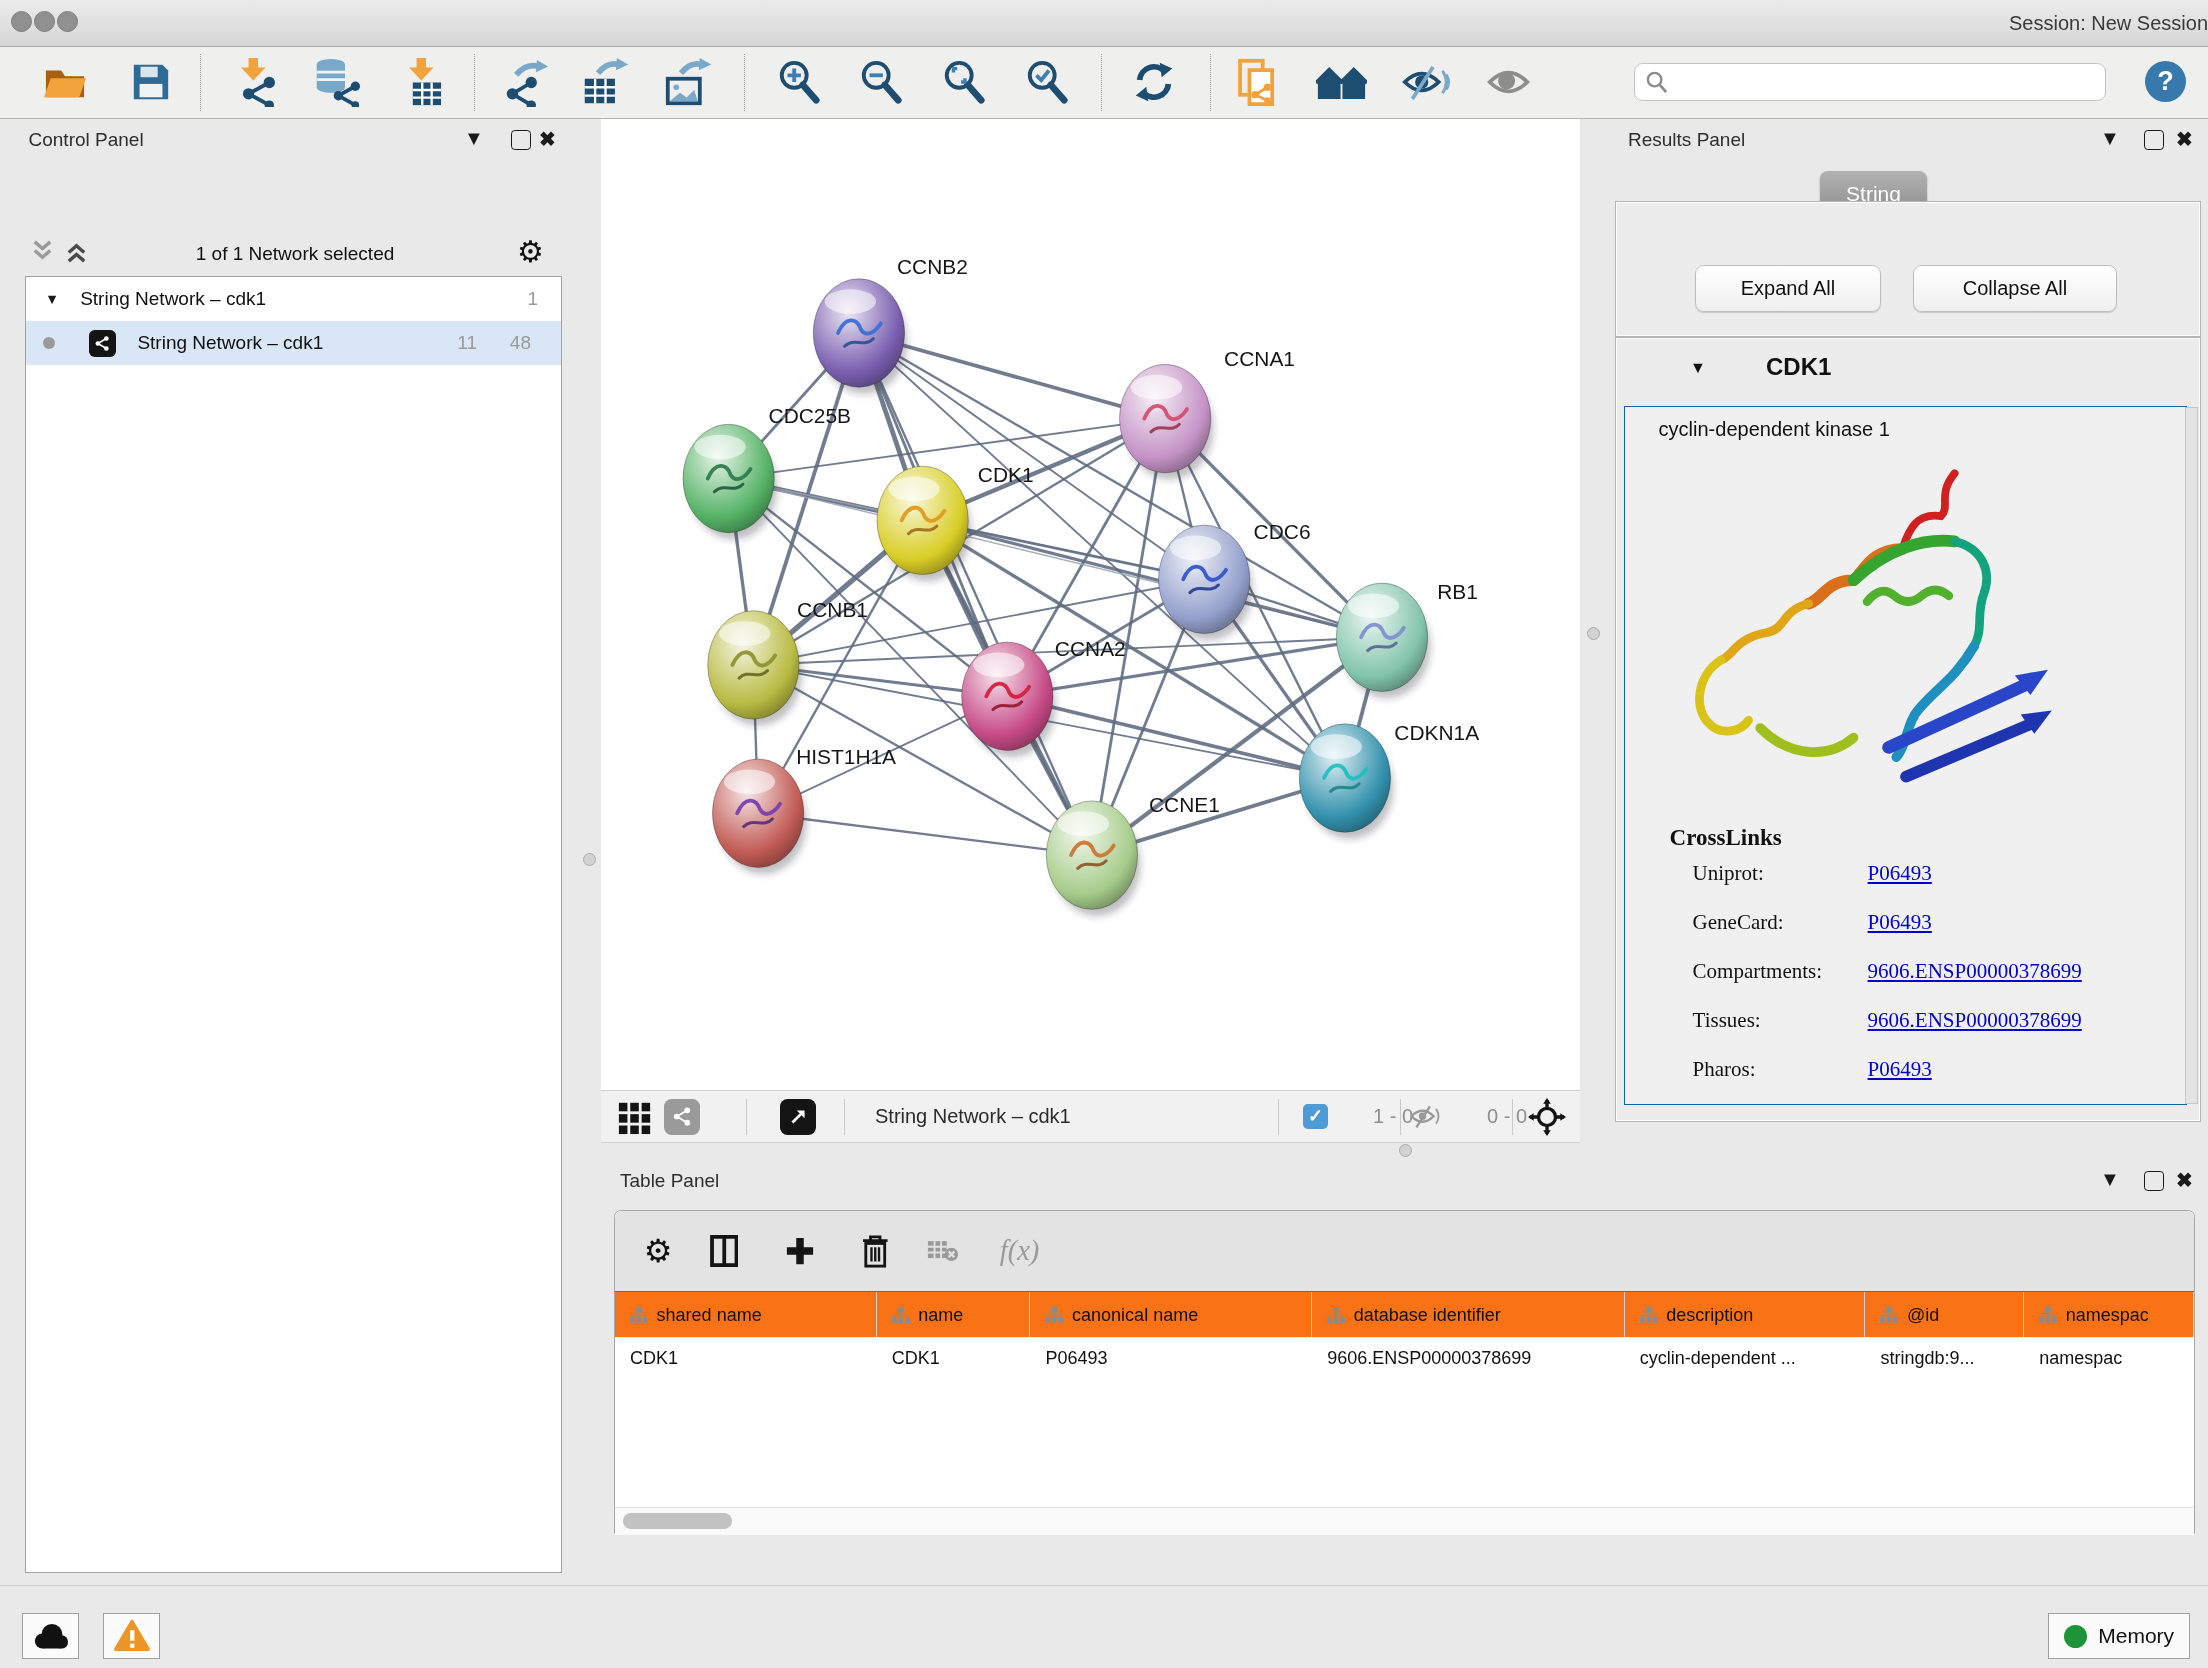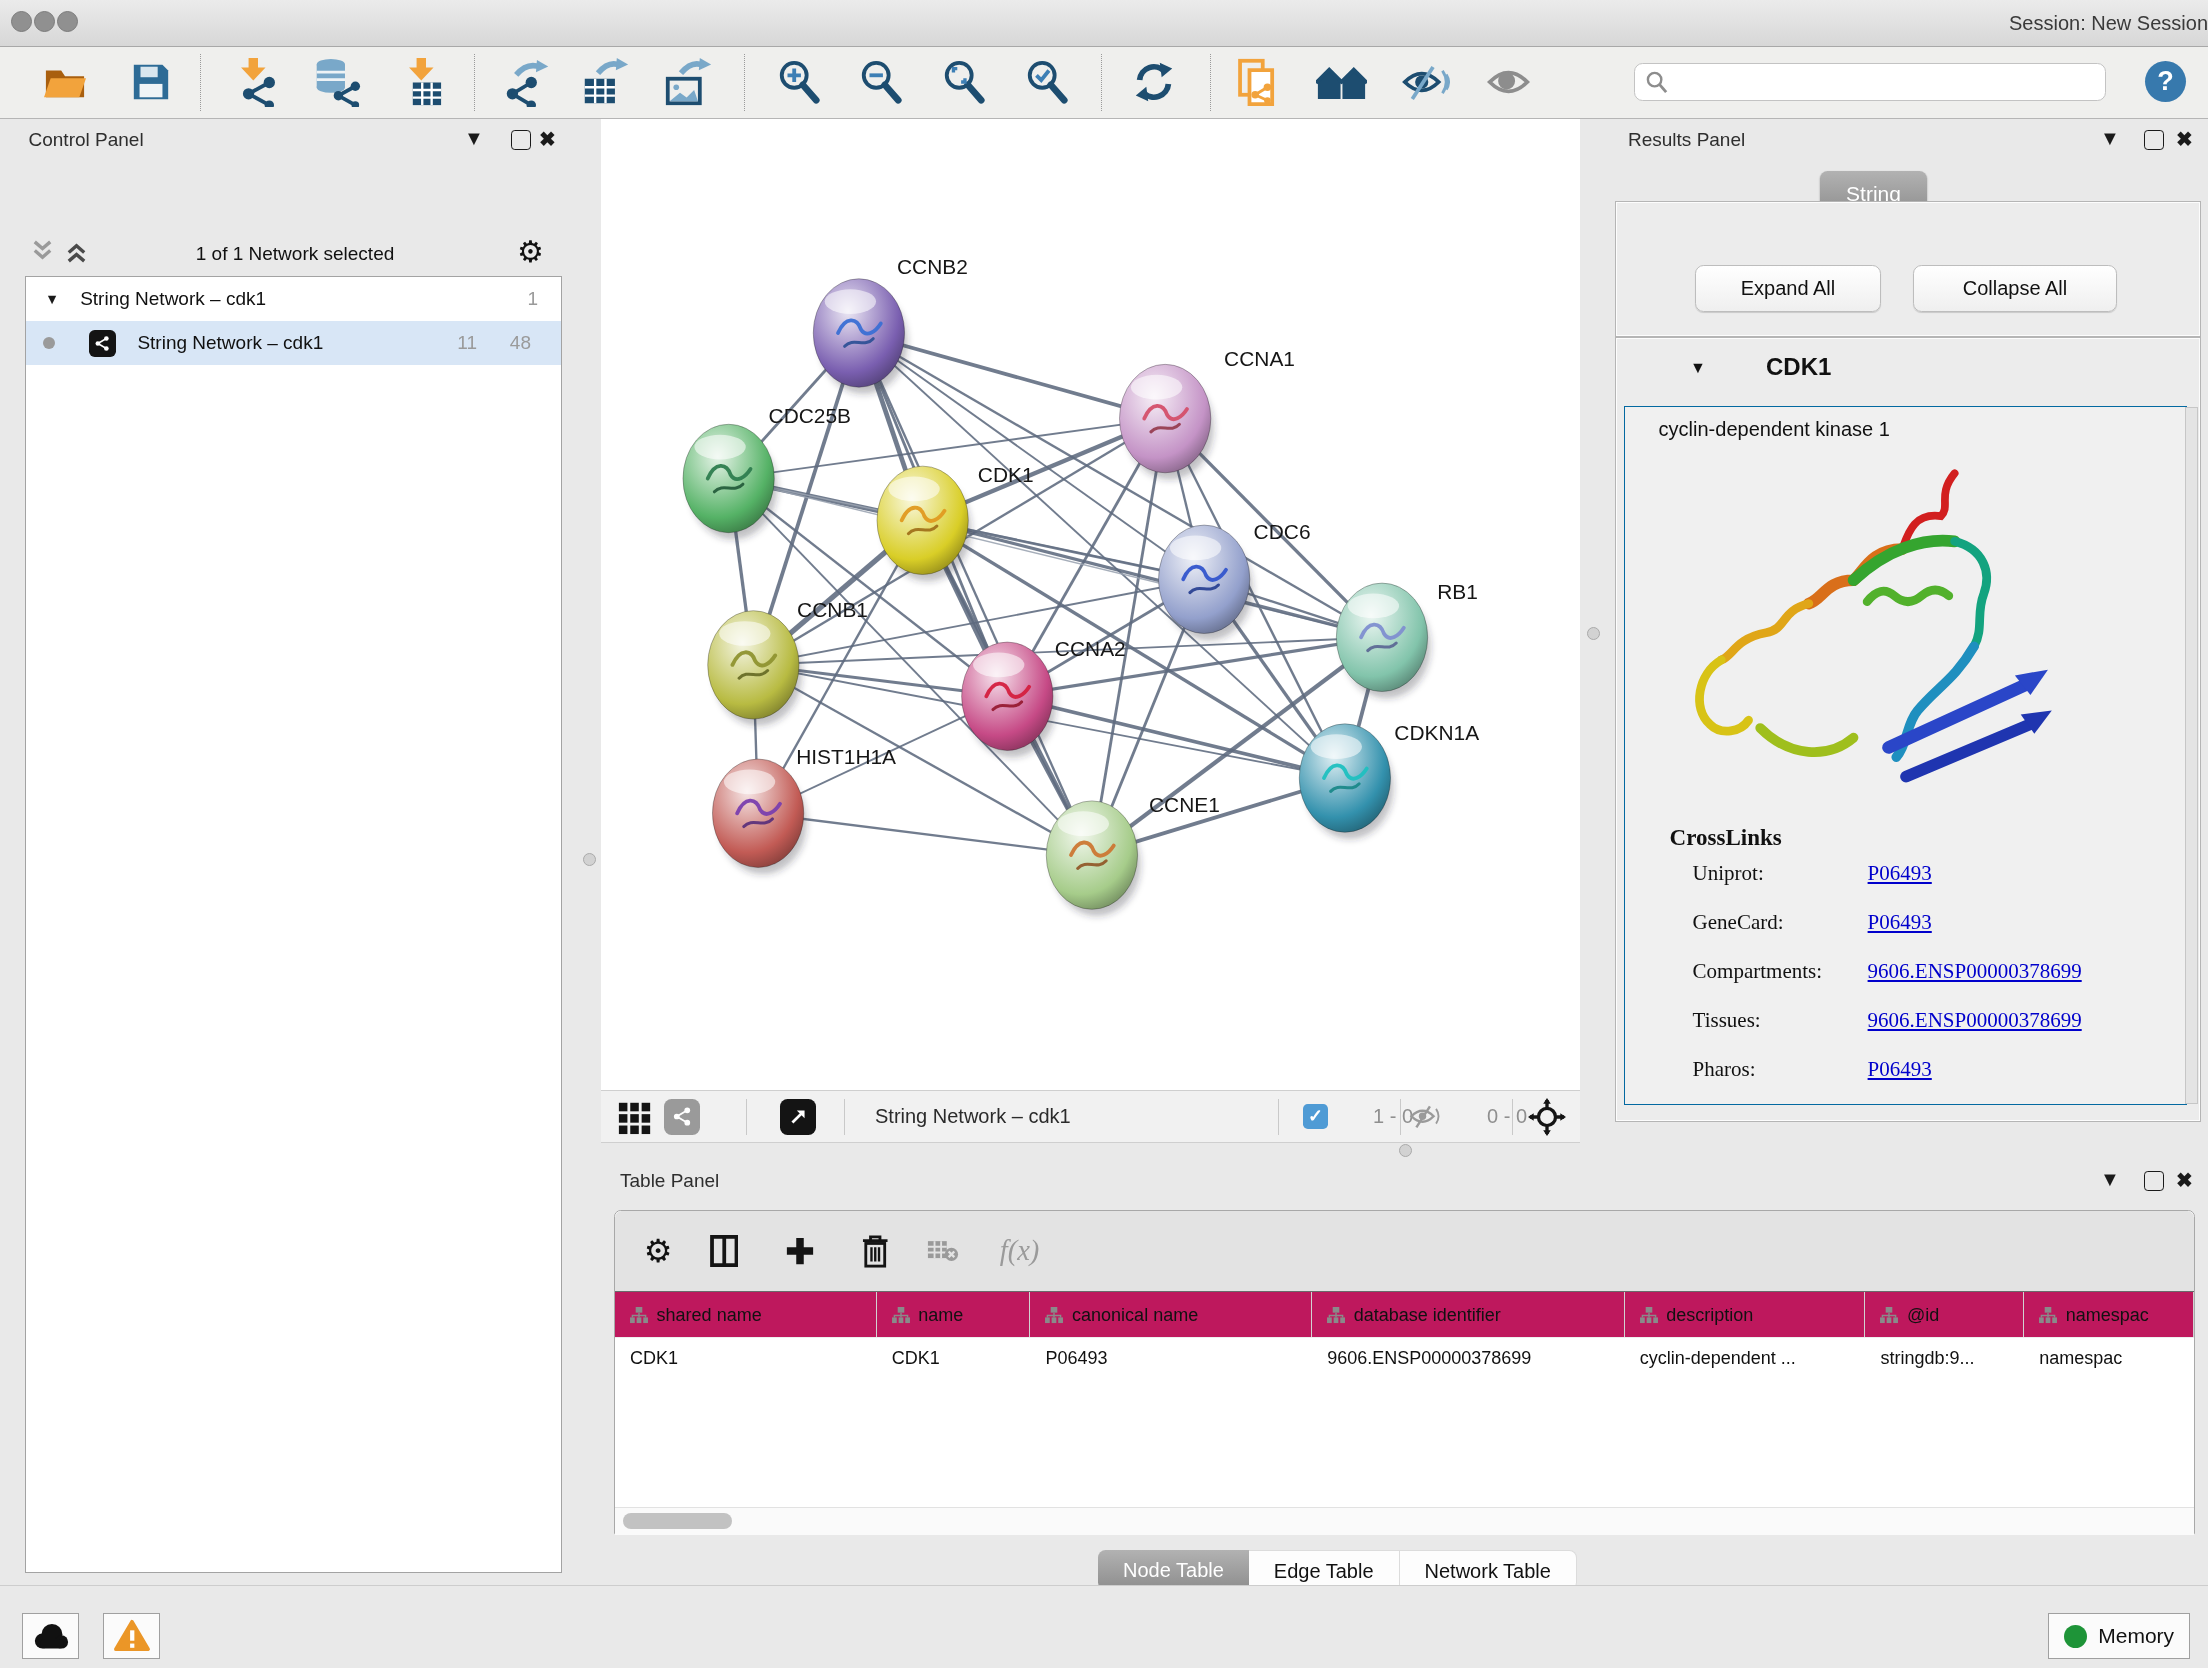--- a/index.html
+++ b/index.html
@@ -84,21 +84,21 @@
   .cl-row .cl-value{position:absolute;left:243px;top:9.5px;font-size:21px;color:#0000cc;text-decoration:underline;}
   #rp-scroll{left:2185px;top:407px;width:11.4px;height:695px;background:#e4e4e4;border:1px solid #c6c6c6;}
 
   
   #tp-box{left:614px;top:1210px;width:1581px;height:324px;background:#fff;border:1px solid #a8a8a8;
     border-radius:6.7px 6.7px 0 0;box-sizing:border-box;}
   #tp-toolbar{position:absolute;left:0;top:0;width:100%;height:80px;background:#e3e3e3;border-radius:6.7px 6.7px 0 0;}
   .tpi{position:absolute;top:23px;width:34px;height:34px;display:flex;align-items:center;justify-content:center;}
   #tp-fx{font-family:"Liberation Serif",serif;font-style:italic;font-size:28.5px;color:#9a9a9a;}
   #tbl-header{position:absolute;left:0;top:80px;width:100%;height:47px;display:flex;
-    background:#be185d;border-top:1.9px solid #6a6a6a;box-sizing:border-box;}
+    background:#f97316;border-top:1.9px solid #6a6a6a;box-sizing:border-box;}
   .th{display:flex;align-items:center;gap:8.6px;padding-left:15px;font-size:18px;
     border-right:1px solid #d2d2d2;box-sizing:border-box;overflow:hidden;white-space:nowrap;}
   #tbl-row{position:absolute;left:0;top:126px;width:100%;height:40px;display:flex;border-top:1px solid #eee;}
   .td{padding-left:15px;font-size:18px;line-height:40px;box-sizing:border-box;overflow:hidden;white-space:nowrap;}
   #tbl-hscroll{position:absolute;left:0;top:296px;width:100%;height:27px;background:#fafafa;border-top:1px solid #e2e2e2;}
   #tbl-hthumb{position:absolute;left:7.6px;top:4.8px;width:109px;height:16px;border-radius:8.6px;background:#c2c2c2;}
   #tp-tabs{left:1098px;top:1550px;height:40px;display:flex;}
   #tp-tabs .tab{line-height:40px;border-radius:0;}
   #tp-tabs .tab:first-child{border-radius:7.6px 0 0 7.6px;}
   #tp-tabs .tab:last-child{border-radius:0 7.6px 7.6px 0;}
@@ -788,25 +788,20 @@
         <div class="td" style="width: 313px;">9606.ENSP00000378699</div>
         <div class="td" style="width: 241px;">cyclin-dependent ...</div>
         <div class="td" style="width: 159px;">stringdb:9...</div>
         <div class="td" style="width: 170px;">namespac</div>
       </div>
     <div id="tbl-hscroll">
       <div id="tbl-hthumb"></div>
     </div>
   </div>
 
-  <div id="tp-tabs" class="abs">
-      <div class="tab active">Node Table</div>
-      <div class="tab">Edge Table</div>
-      <div class="tab">Network Table</div>
-    </div>
 
   <div id="statusbar" class="abs">
     <span class="sb-btn" style="left:22px">
       <svg width="42" height="28.5" viewBox="0 0 44 30">
           <circle cx="13" cy="20" r="8" fill="#111"></circle>
           <circle cx="23" cy="13" r="11" fill="#111"></circle>
           <circle cx="33" cy="21" r="7" fill="#111"></circle>
           <rect x="11" y="18" width="24" height="10" rx="4" fill="#111"></rect>
         </svg>
     </span>

